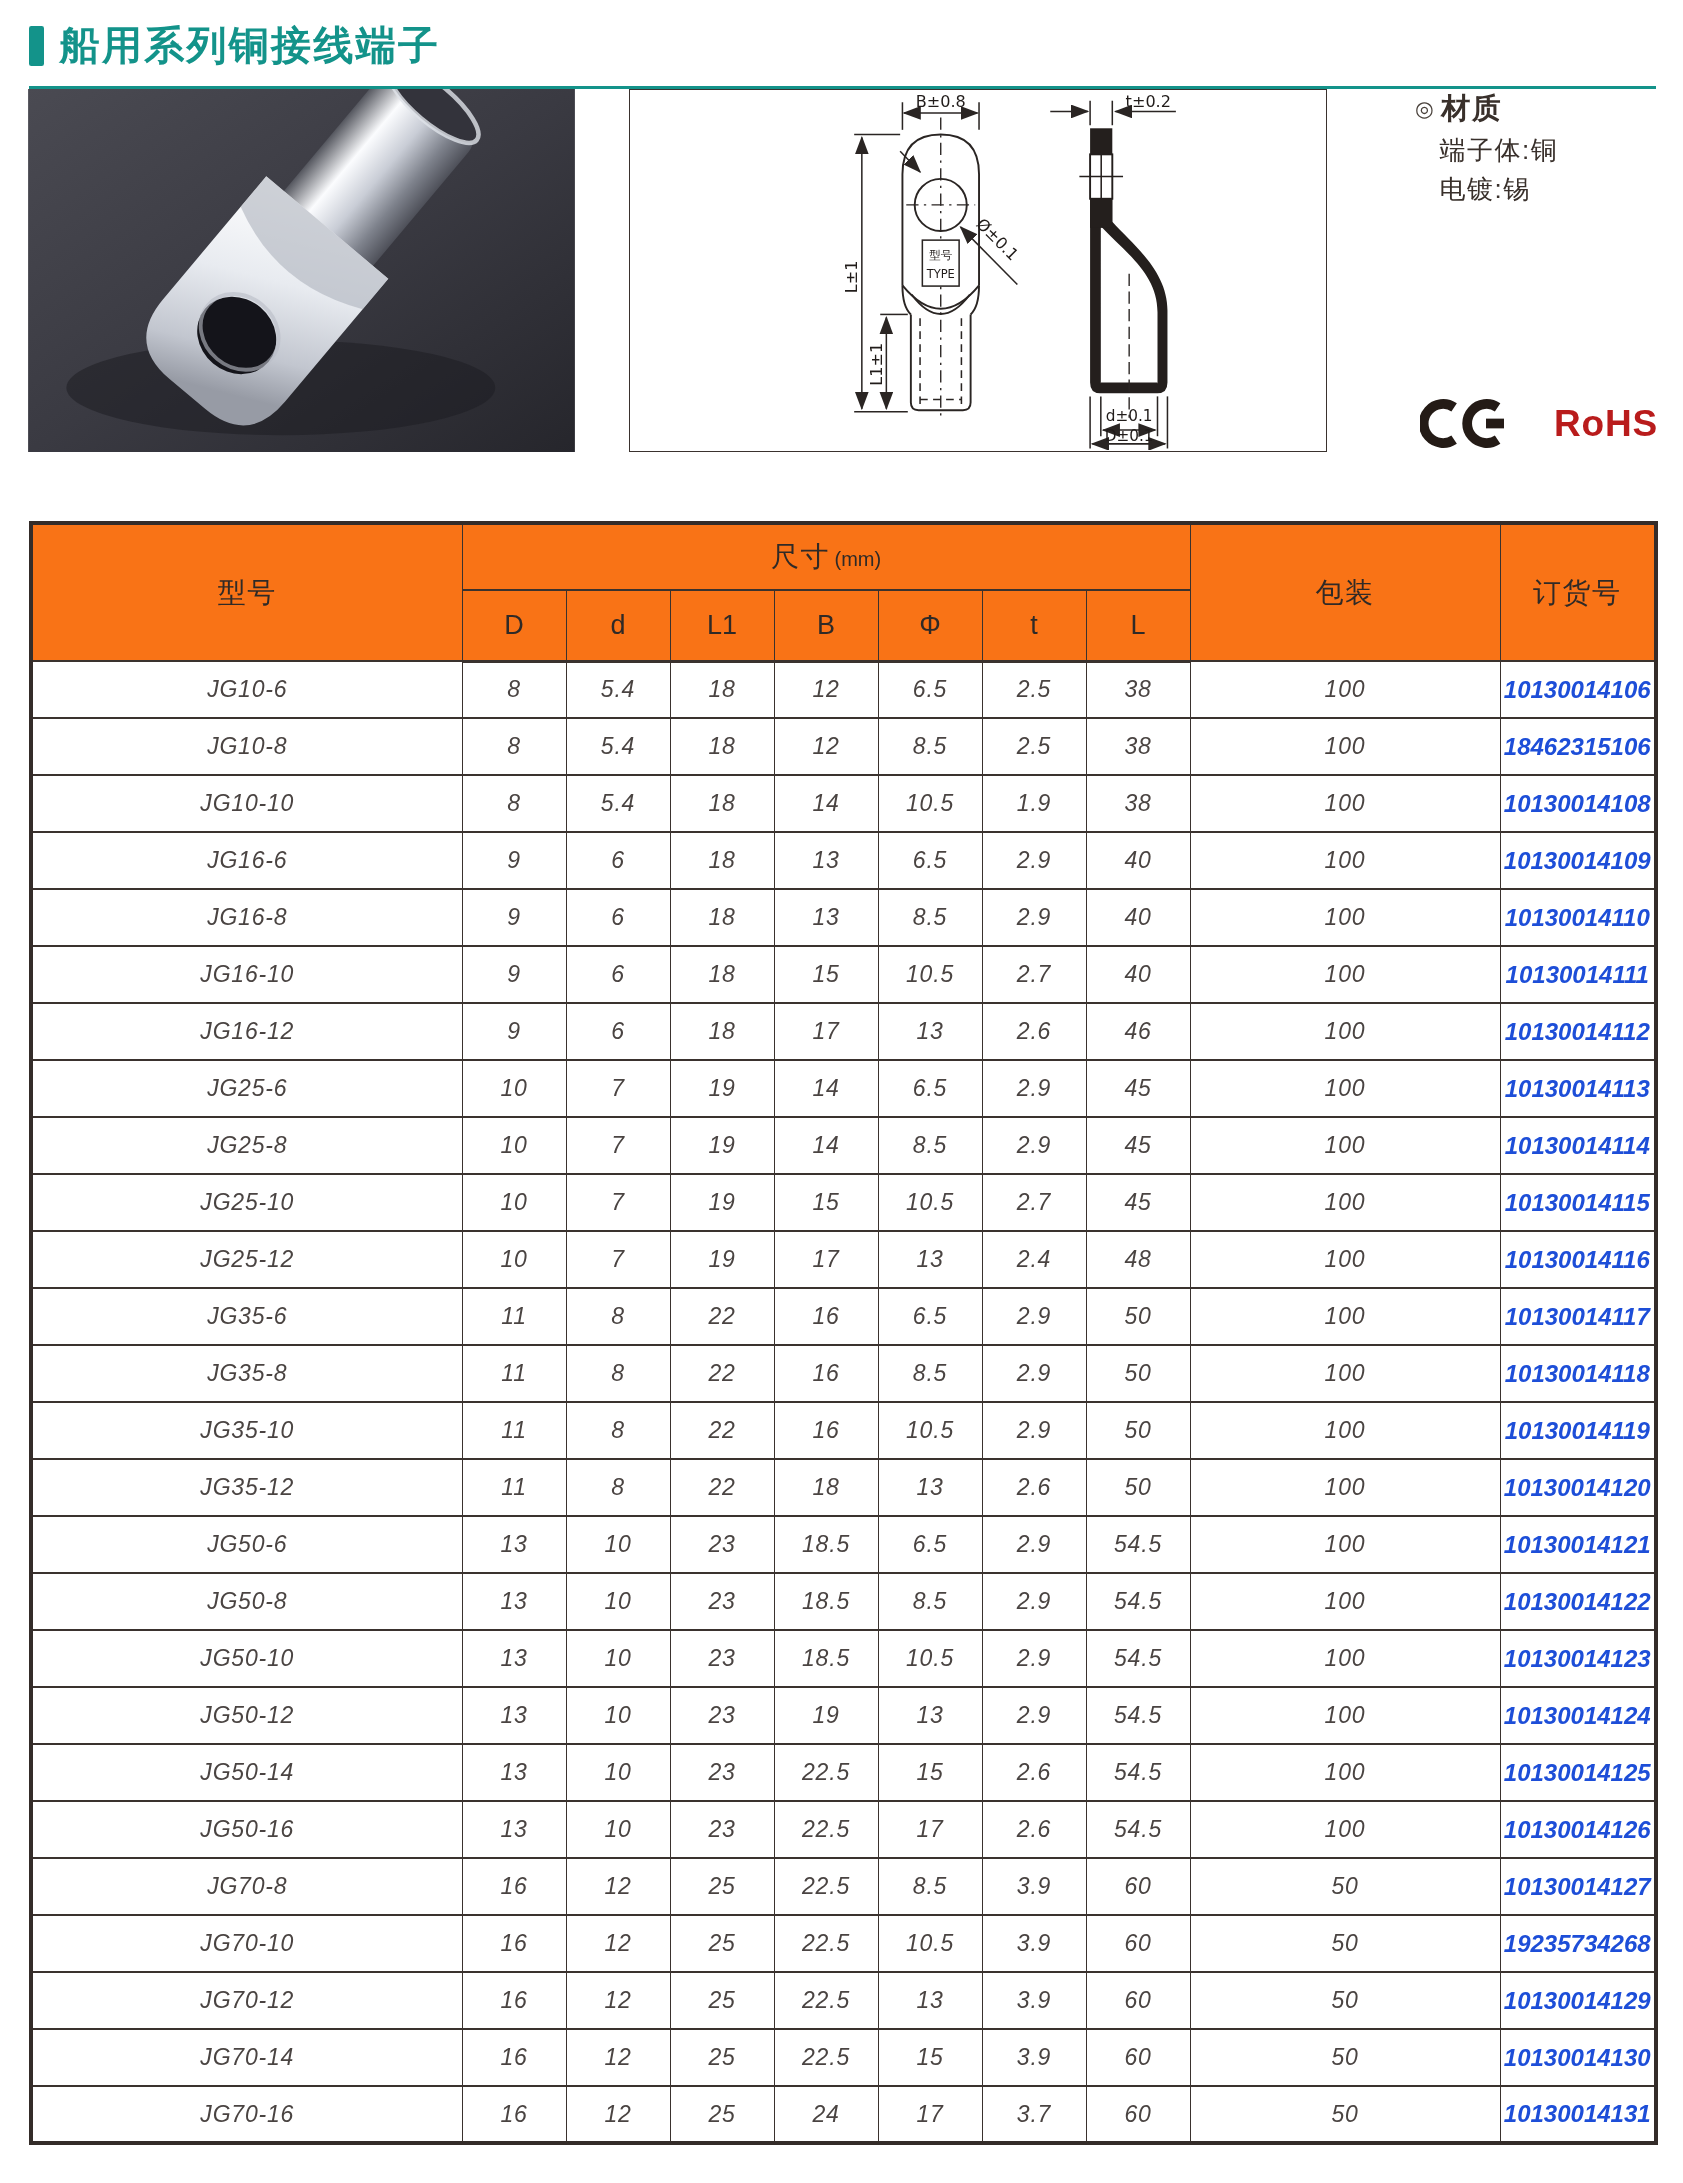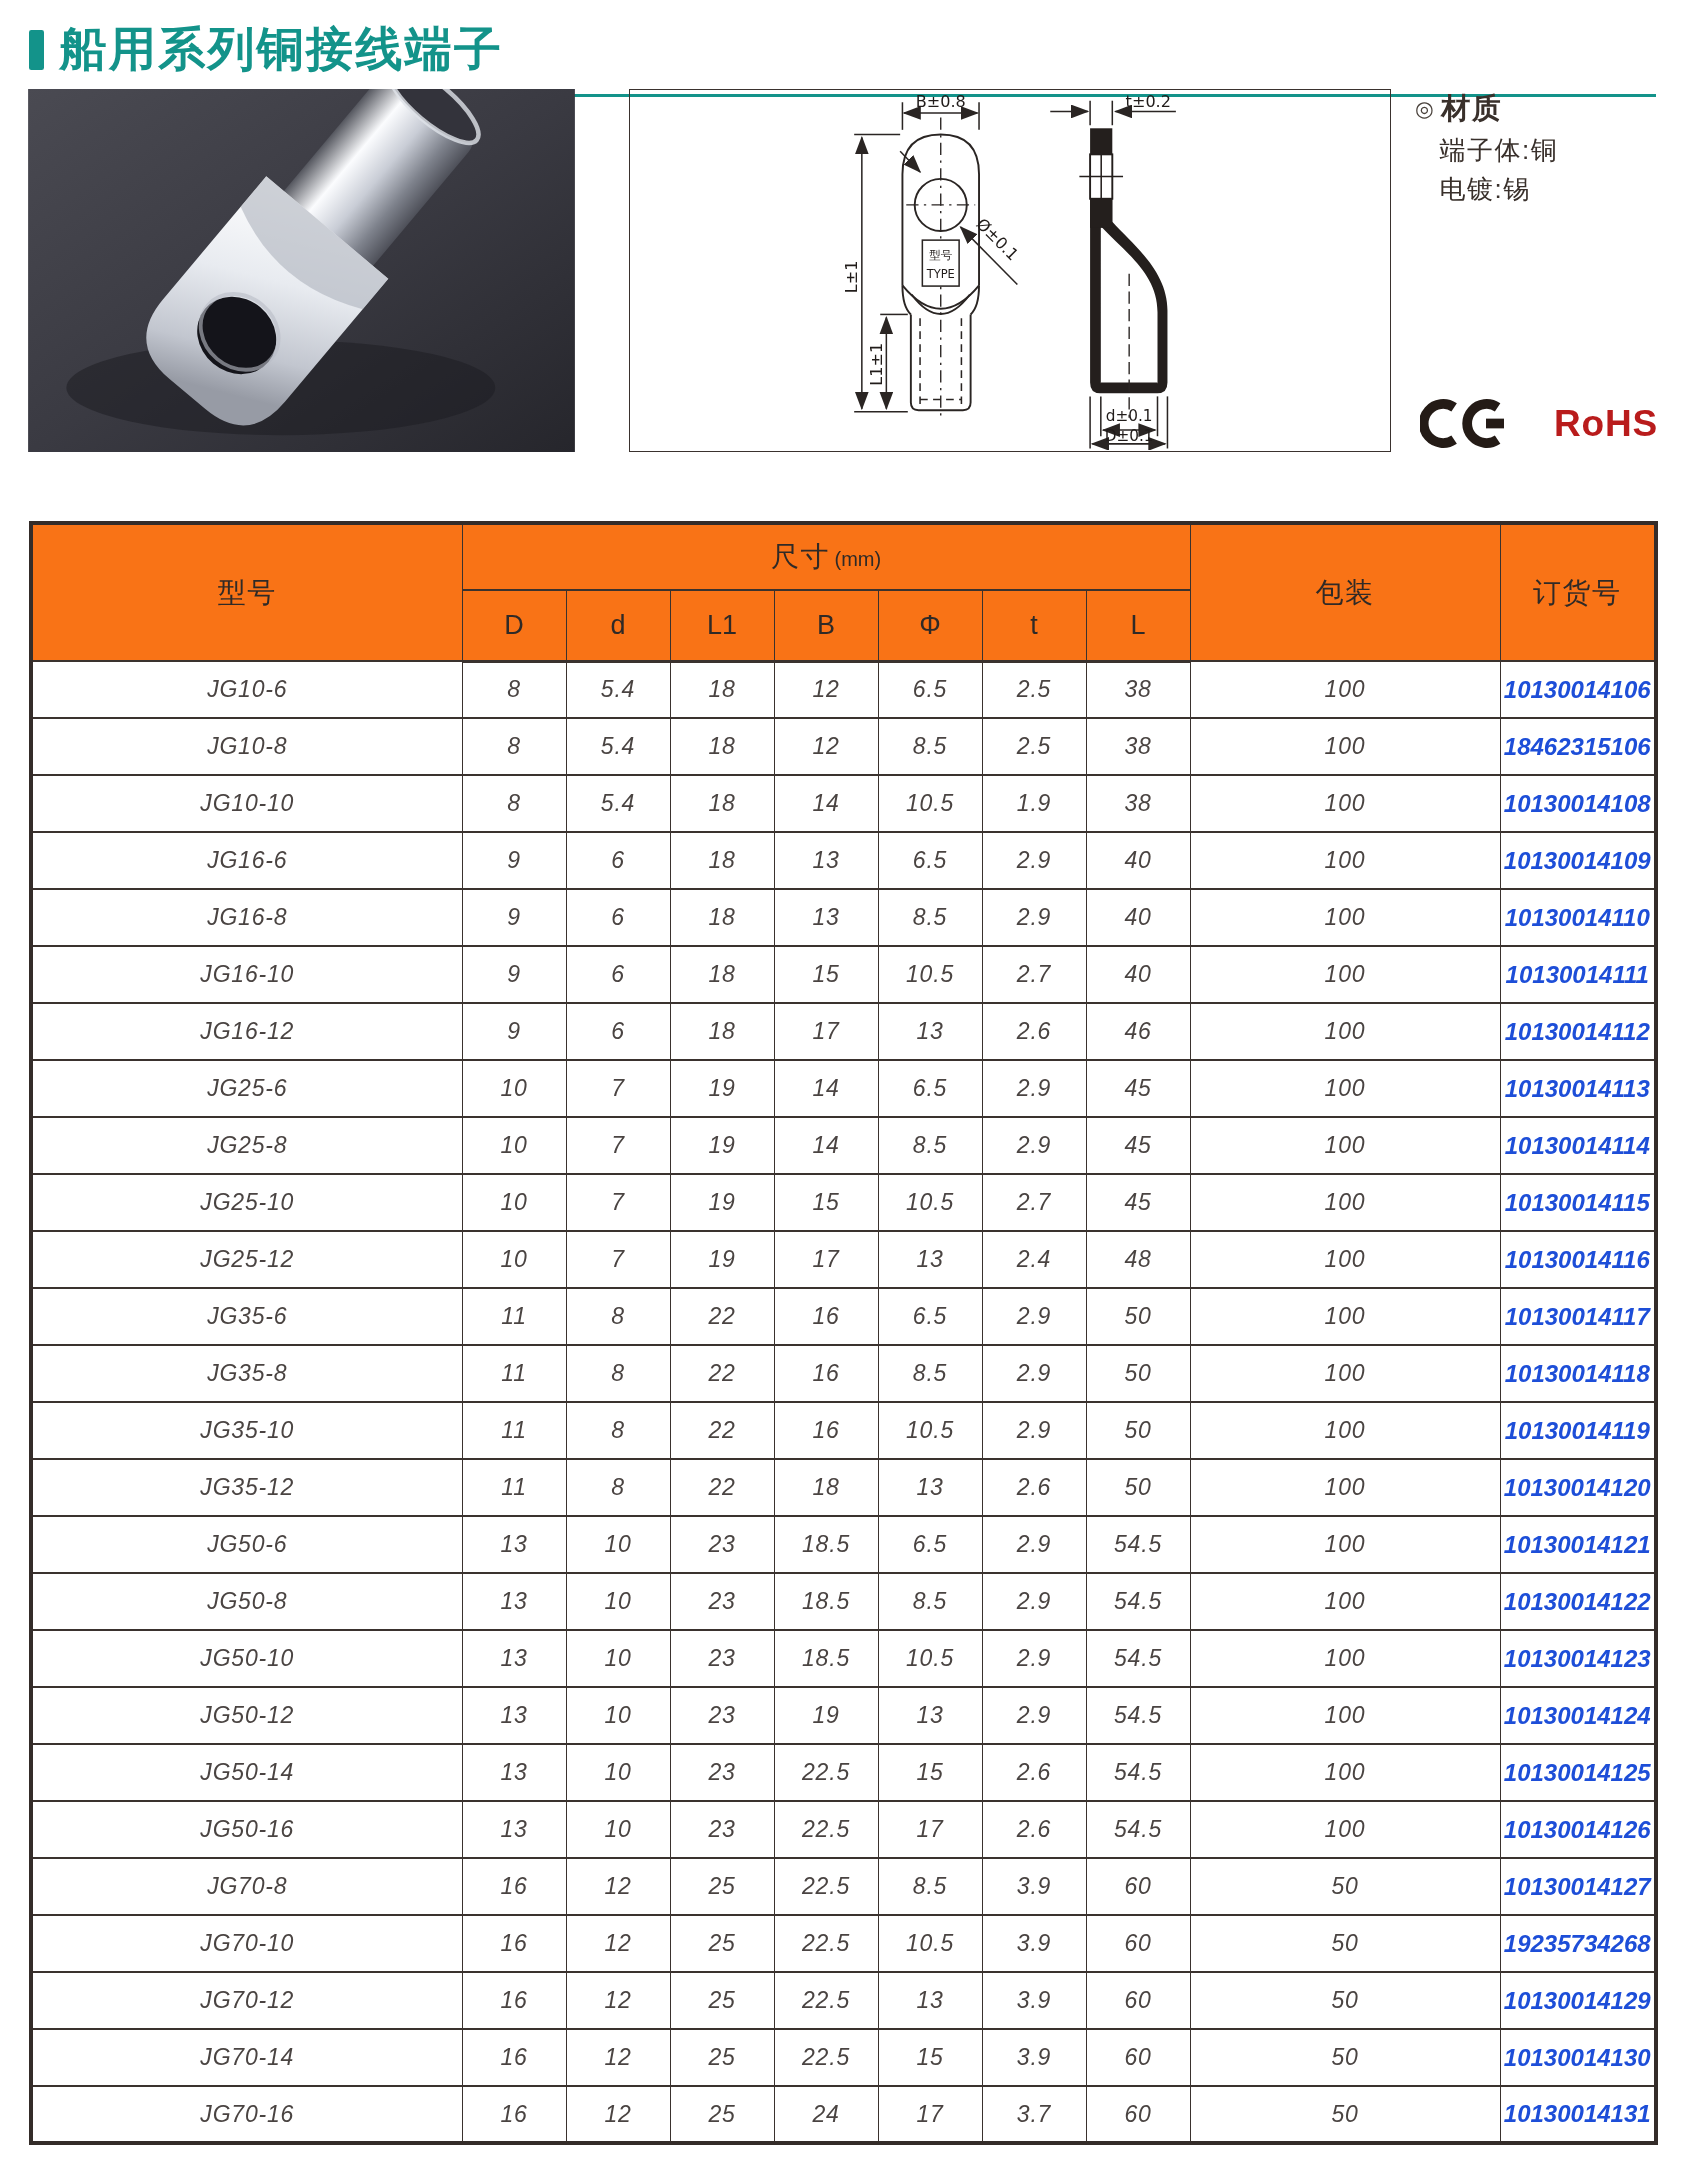--- a/index.html
+++ b/index.html
@@ -4,26 +4,26 @@
 <style>
   * { margin:0; padding:0; box-sizing:border-box; }
   html,body { background:#ffffff; }
   body { font-family:"Liberation Sans", sans-serif; }
   .page { position:relative; width:1683px; height:2183px; background:#fff; overflow:hidden; }
 
   
   .header { position:absolute; left:29px; top:18.4px; width:1627px; border-bottom:3.8px solid #13938a; padding-bottom:12.3px; }
   .title-row { display:flex; align-items:center; gap:15.3px; }
   .title-mark { width:15.3px; height:40px; background:#13938a; border-radius:2.3px; }
-  .page-title { font-size:47px; font-weight:bold; color:#13938a; letter-spacing:2.3px; }
+  .page-title { font-size:40px; font-weight:bold; color:#13938a; letter-spacing:2.3px; }
 
   
   .photo { position:absolute; left:28px; top:89px; width:547px; height:363px; }
   .photo svg { display:block; }
-  .drawing { position:absolute; left:629px; top:89px; width:762px; height:363px; border:1.5px solid #3a322e; }
+  .drawing { position:absolute; left:629px; top:89px; width:698px; height:363px; border:1.5px solid #3a322e; }
   .drawing svg { display:block; }
 
   .material { position:absolute; left:1415px; top:89px; width:261px; color:#39302b; }
   .material-title { display:flex; align-items:center; gap:6.1px; font-size:29px; font-weight:bold; letter-spacing:1.5px; }
   .material-bullet { font-size:21.5px; font-weight:normal; color:#4a423c; }
   .material-line { font-size:26px; margin-top:4px; padding-left:24.5px; letter-spacing:1.5px; color:#39302b; }
 
   .certs { position:absolute; left:1420px; top:399px; display:flex; align-items:center; }
   .ce-mark { display:block; }
   .rohs-text { font-size:37px; font-weight:bold; color:#b91c1c; margin-left:44px; letter-spacing:0.8px; }

